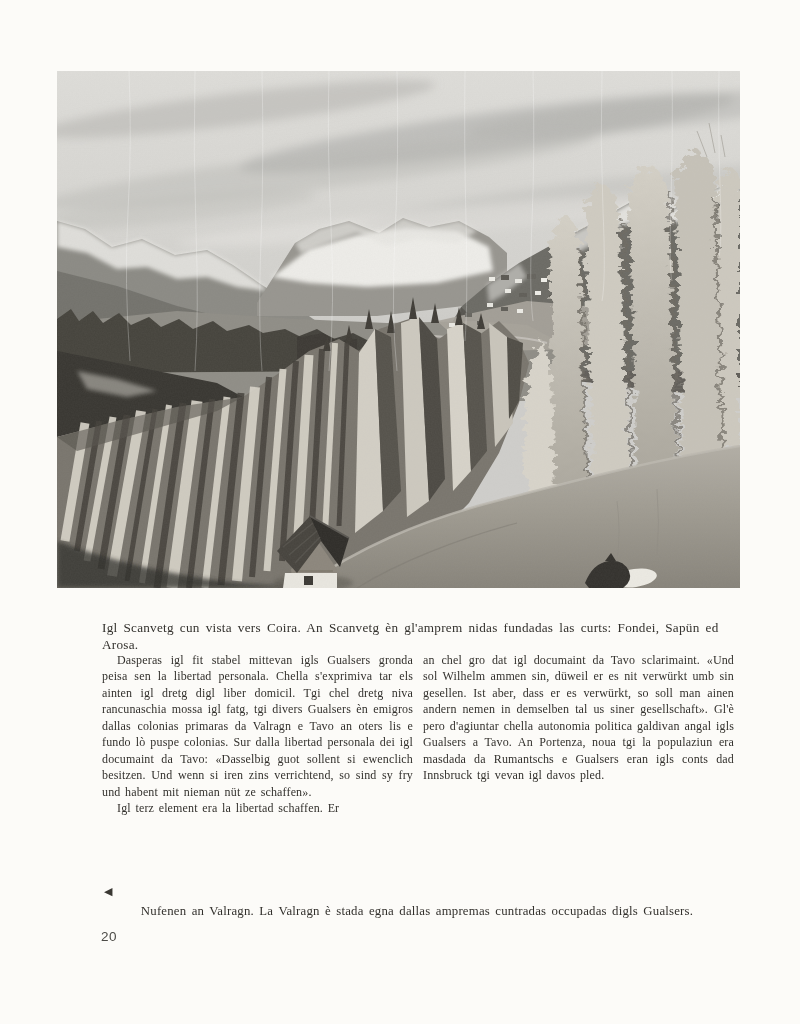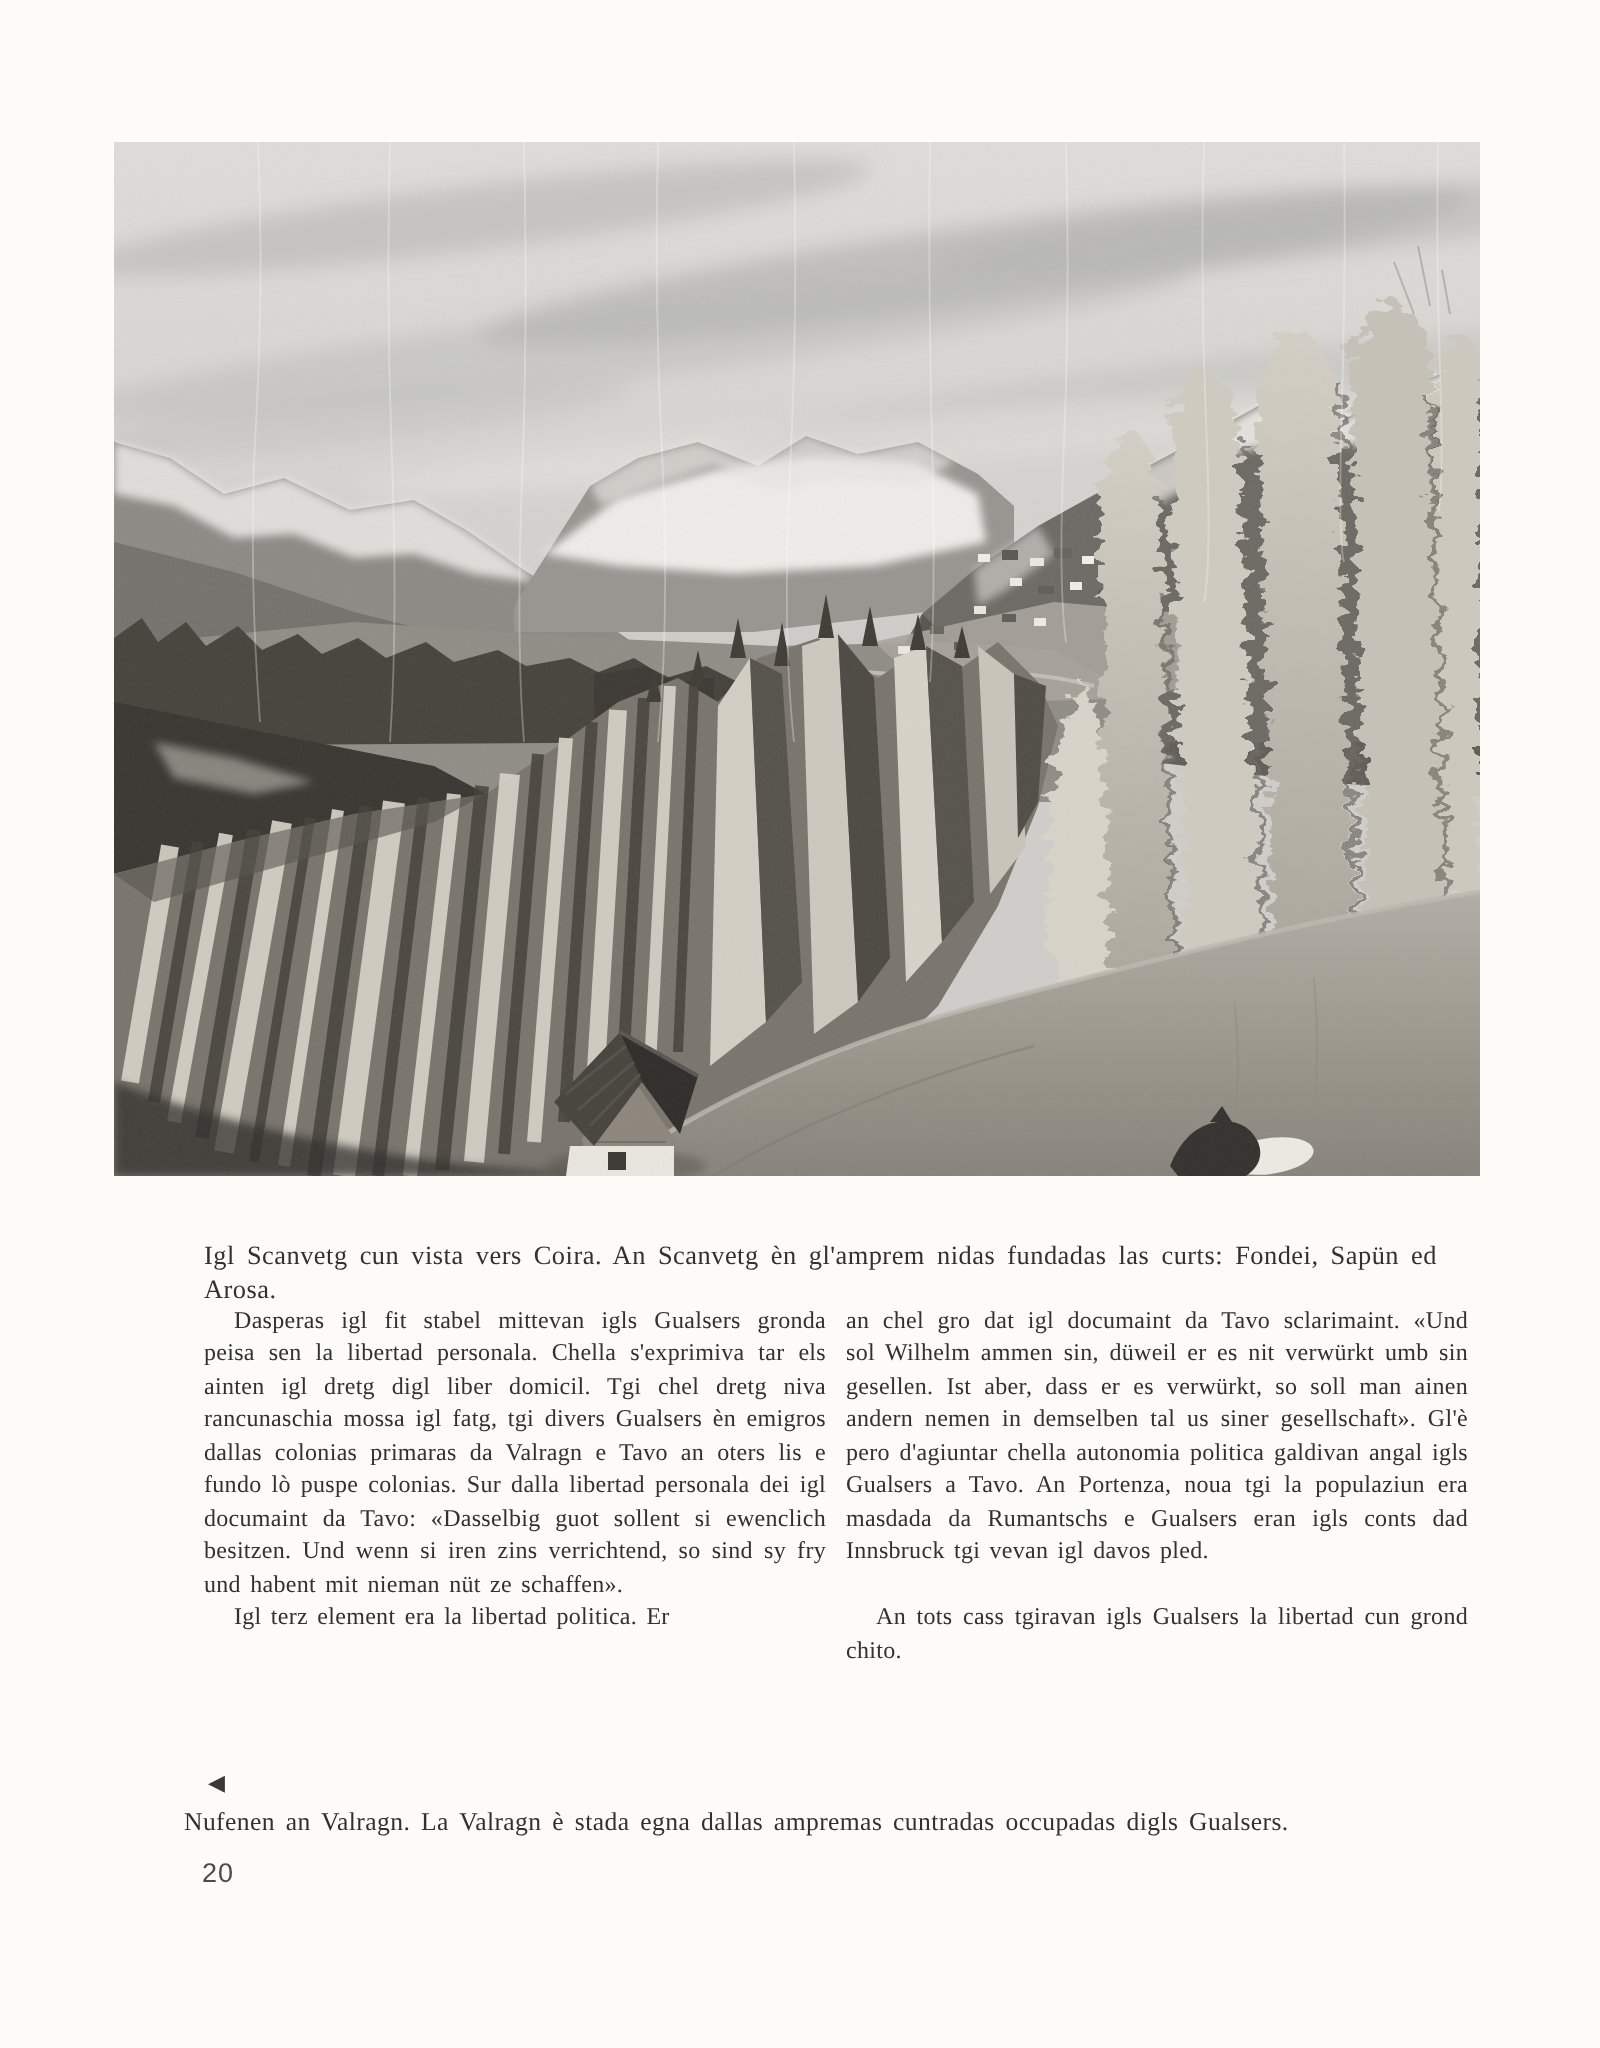--- a/index.html
+++ b/index.html
@@ -25,21 +25,21 @@
     letter-spacing:.15px;word-spacing:1.5px;}
   .col p{margin:0;}
   .col p.indent{text-indent:15px;}
   .col p.spaced{margin-top:16.45px;}
   .footnote-marker{
     position:absolute;left:104px;top:886px;font-size:11px;color:#3a3833;
     font-family:"DejaVu Sans", sans-serif;line-height:11px;
   }
   .footnote{
     position:absolute;left:92px;top:903px;width:650px;margin:0;
-    font-size:12.8px;line-height:16px;letter-spacing:.2px;word-spacing:2px;
+    font-size:12.8px;line-height:16px;letter-spacing:.2px;word-spacing:2px;text-align:center;
   }
   .page-number{
     position:absolute;left:101px;top:929px;font-size:13.5px;color:#4c4b47;
     font-family:"Liberation Sans", sans-serif;letter-spacing:.5px;
   }
 </style>
 </head>
 <body>
 
 <div class="page">
@@ -254,25 +254,24 @@
 
       <rect x="0" y="0" width="683" height="517" filter="url(#grain)" opacity=".16"></rect>
     </svg>
   </figure>
 
   <p class="caption">Igl Scanvetg cun vista vers Coira. An Scanvetg èn gl'amprem nidas fundadas las curts: Fondei, Sapün ed Arosa.</p>
 
   <div class="columns">
     <div class="col">
       <p class="para indent">Dasperas igl fit stabel mittevan igls Gualsers gronda peisa sen la libertad personala. Chella s'exprimiva tar els ainten igl dretg digl liber domicil. Tgi chel dretg niva rancunaschia mossa igl fatg, tgi divers Gualsers èn emigros dallas colonias primaras da Valragn e Tavo an oters lis e fundo lò puspe colonias. Sur dalla libertad personala dei igl documaint da Tavo: «Dasselbig guot sollent si ewenclich besitzen. Und wenn si iren zins verrichtend, so sind sy fry und habent mit nieman nüt ze schaffen».</p>
-      <p class="para indent">Igl terz element era la libertad politica. Er</p>
+      <p class="para indent">Igl terz element era la libertad schaffen. Er</p>
     </div>
     <div class="col">
       <p class="para">an chel gro dat igl documaint da Tavo sclarimaint. «Und sol Wilhelm ammen sin, düweil er es nit verwürkt umb sin gesellen. Ist aber, dass er es verwürkt, so soll man ainen andern nemen in demselben tal us siner gesellschaft». Gl'è pero d'agiuntar chella autonomia politica galdivan angal igls Gualsers a Tavo. An Portenza, noua tgi la populaziun era masdada da Rumantschs e Gualsers eran igls conts dad Innsbruck tgi vevan igl davos pled.</p>
-      <p class="para indent spaced">An tots cass tgiravan igls Gualsers la libertad cun grond chito.</p>
     </div>
   </div>
 
   <div class="footnote-marker">◀</div>
   <p class="footnote">Nufenen an Valragn. La Valragn è stada egna dallas ampremas cuntradas occupadas digls Gualsers.</p>
 
   <div class="page-number">20</div>
 
 </div>
 

